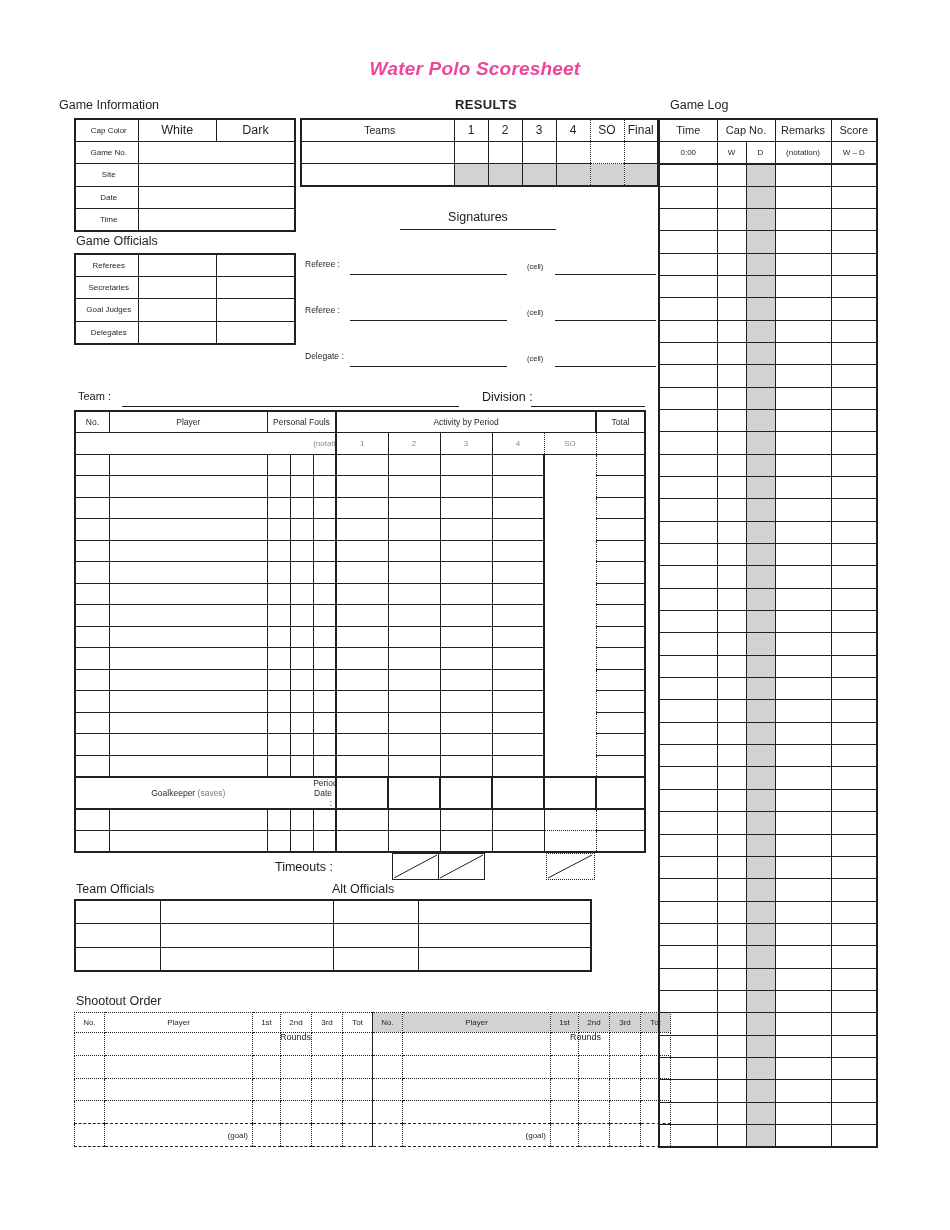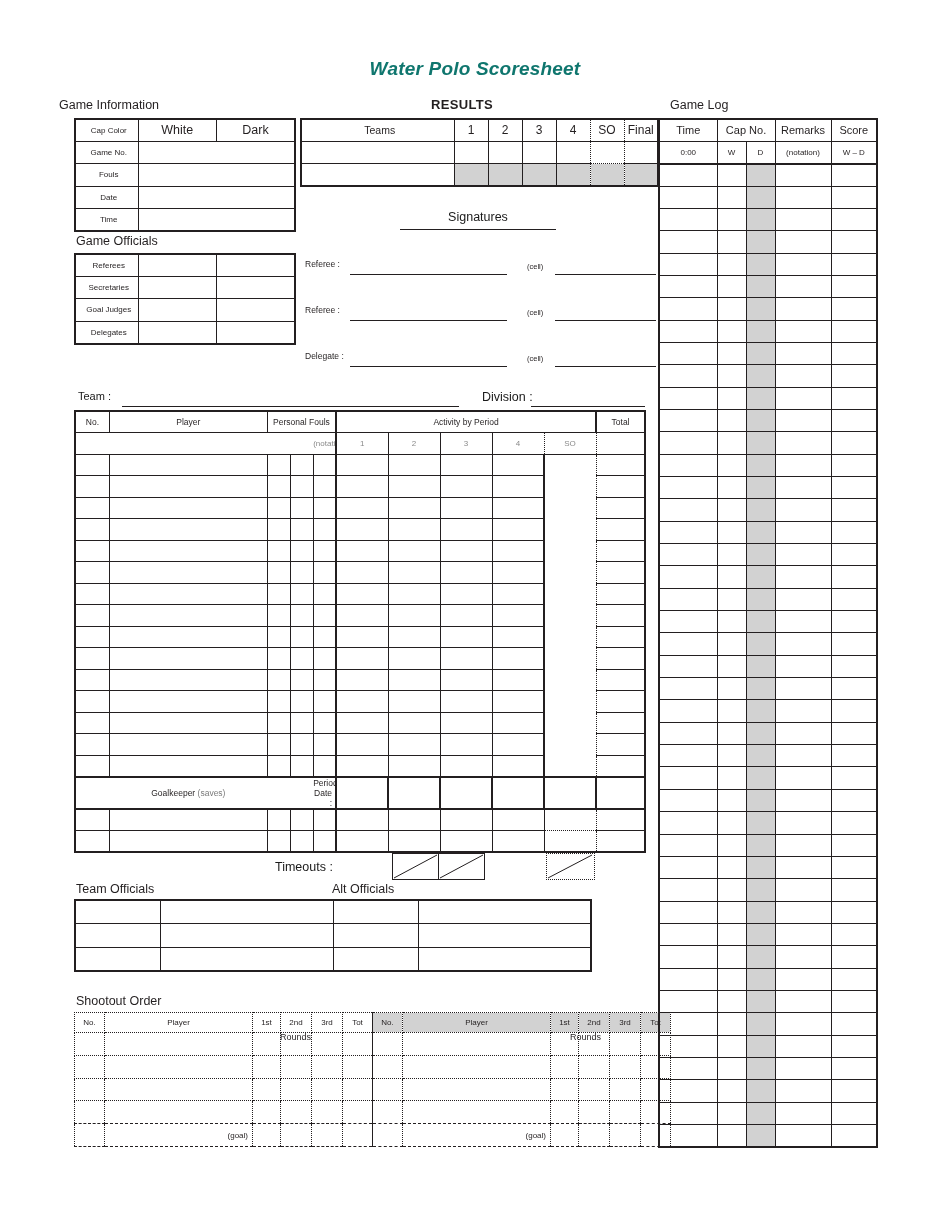--- a/index.html
+++ b/index.html
@@ -16,21 +16,21 @@
 
   
   .abs { position: absolute; }
 
   
   #title {
     left: 0; top: 58px; width: 950px;
     text-align: center;
     font-size: 19px; font-weight: bold; font-style: italic;
     letter-spacing: .2px;
-    color: #0f766e;
+    color: #ec4899;
   }
 
   
   .caption {
     font-size: 12.5px; color: #231f20; white-space: nowrap;
   }
   .caption-sm { font-size: 9px; color: #231f20; white-space: nowrap; margin-top: 36px; }
   .results-head {
     font-size: 13px; font-weight: bold; text-align: center;
     color: #231f20; letter-spacing: .3px;
@@ -73,21 +73,21 @@
   .uline { border-bottom: 1.2px solid #231f20; height: 1px; }
 
   
   #gameinfo-cap { left: 59px; top: 98px; }
   #gameinfo { left: 74px; top: 118px; width: 222px; }
   #gameinfo td { height: 22.4px; font-size: 8px; }
   #gameinfo .lbl { width: 63px; }
   #gameinfo .big { font-size: 12.5px; }
 
   
-  #results-head { left: 284px; top: 97px; width: 356px; }
+  #results-head { left: 308px; top: 97px; width: 356px; }
   #results { left: 300px; top: 118px; width: 356px; }
   #results td { height: 22.4px; }
   #results .teamcol { width: 153px; }
   #results .pcol { width: 34px; font-size: 12px; }
   #results .socol { width: 34px; font-size: 12px; }
   #results .fincol { width: 34px; font-size: 12px; }
   #results .hdr { font-size: 10.5px; }
 
   
   #sign-label { left: 400px; top: 210px; width: 156px; text-align: center; font-size: 12.5px; }
@@ -157,21 +157,21 @@
         <tr>
       <td class="tl lbl">Cap Color</td>
       <td class="big">White</td>
       <td class="big">Dark</td>
     </tr>
     <tr>
       <td class="tl">Game No.</td>
       <td colspan="2"></td>
     </tr>
     <tr>
-      <td class="tl">Fouls</td>
+      <td class="tl">Site</td>
       <td colspan="2"></td>
     </tr>
     <tr>
       <td class="tl">Date</td>
       <td colspan="2"></td>
     </tr>
     <tr>
       <td class="tl">Time</td>
       <td colspan="2"></td>
     </tr>

